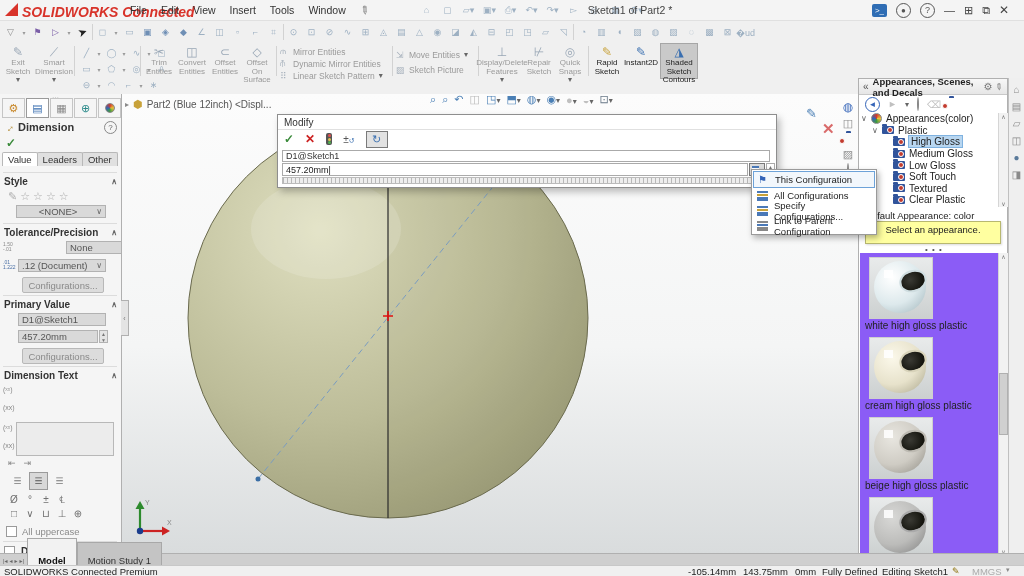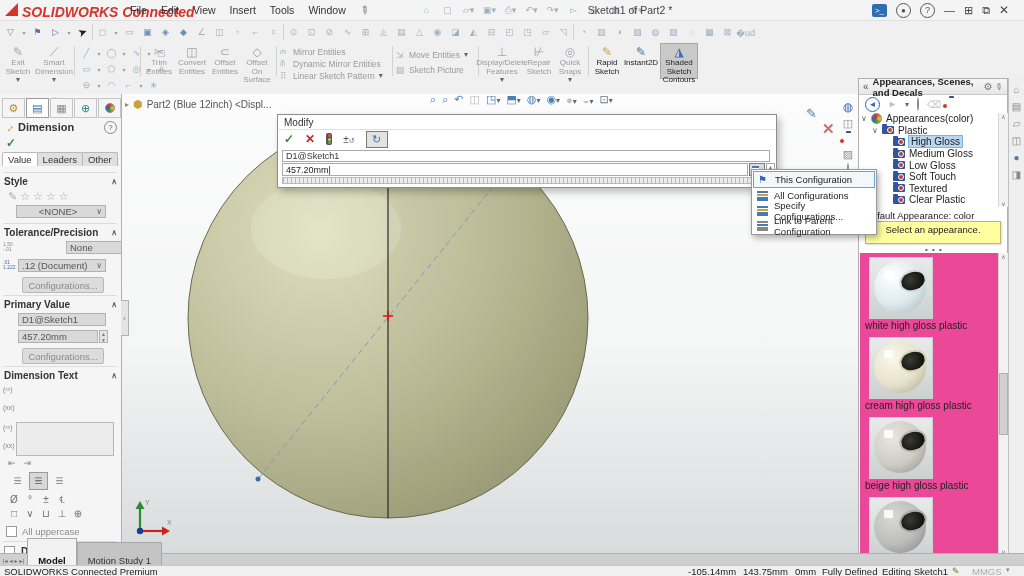--- a/index.html
+++ b/index.html
@@ -547,21 +547,21 @@
   <div class="scroll" style="left:139px;top:34px;height:94px;">
     <span>∧</span>
         <span>∨</span>
   </div>
   <div class="abs" style="left:6px;top:131px;font-size:9.5px;color:#222;">Default Appearance: color</div>
   <div class="abs" style="left:6px;top:142px;width:136px;height:23px;background:#ffffa0;border:1px solid #b8b870;box-shadow:1px 1px 2px rgba(0,0,0,0.15);display:flex;justify-content:center;padding-top:2px;box-sizing:border-box;">
     <span style="font-size:9.5px;color:#222;">Select an appearance.</span>
   </div>
   <div class="abs" style="left:66px;top:166px;color:#555;font-size:8px;letter-spacing:1px;">• • •</div>
 
-  <div class="abs" style="left:1px;top:174px;width:140px;height:302px;background:#ec4899;overflow:hidden;">
+  <div class="abs" style="left:1px;top:174px;width:140px;height:302px;background:#8b5cf6;overflow:hidden;">
     <div class="thumb" style="left:9px;top:4px;">
       <span class="ball" style="left:4px;top:3px;width:52px;height:52px;background:radial-gradient(circle at 35% 32%,#ffffff,#dde9ec 55%,#9fb4ba 100%);"></span>
       <span class="hole" style="left:29px;top:12px;width:24px;height:18px;transform:rotate(-18deg);border:2px solid #cfdde0;"></span>
       <span class="abs" style="left:14px;top:12px;width:9px;height:8px;background:rgba(255,255,255,0.85);"></span>
     </div>
     <div class="cap" style="left:5px;top:67px;">white high gloss plastic</div>
     <div class="thumb" style="left:9px;top:84px;">
       <span class="ball" style="left:4px;top:3px;width:52px;height:52px;background:radial-gradient(circle at 35% 32%,#fbf8ea,#e7e2cb 55%,#a8a48a 100%);"></span>
       <span class="hole" style="left:29px;top:12px;width:24px;height:18px;transform:rotate(-18deg);border:2px solid #d8d3ba;"></span>
       <span class="abs" style="left:14px;top:12px;width:9px;height:8px;background:rgba(255,255,255,0.85);"></span>

